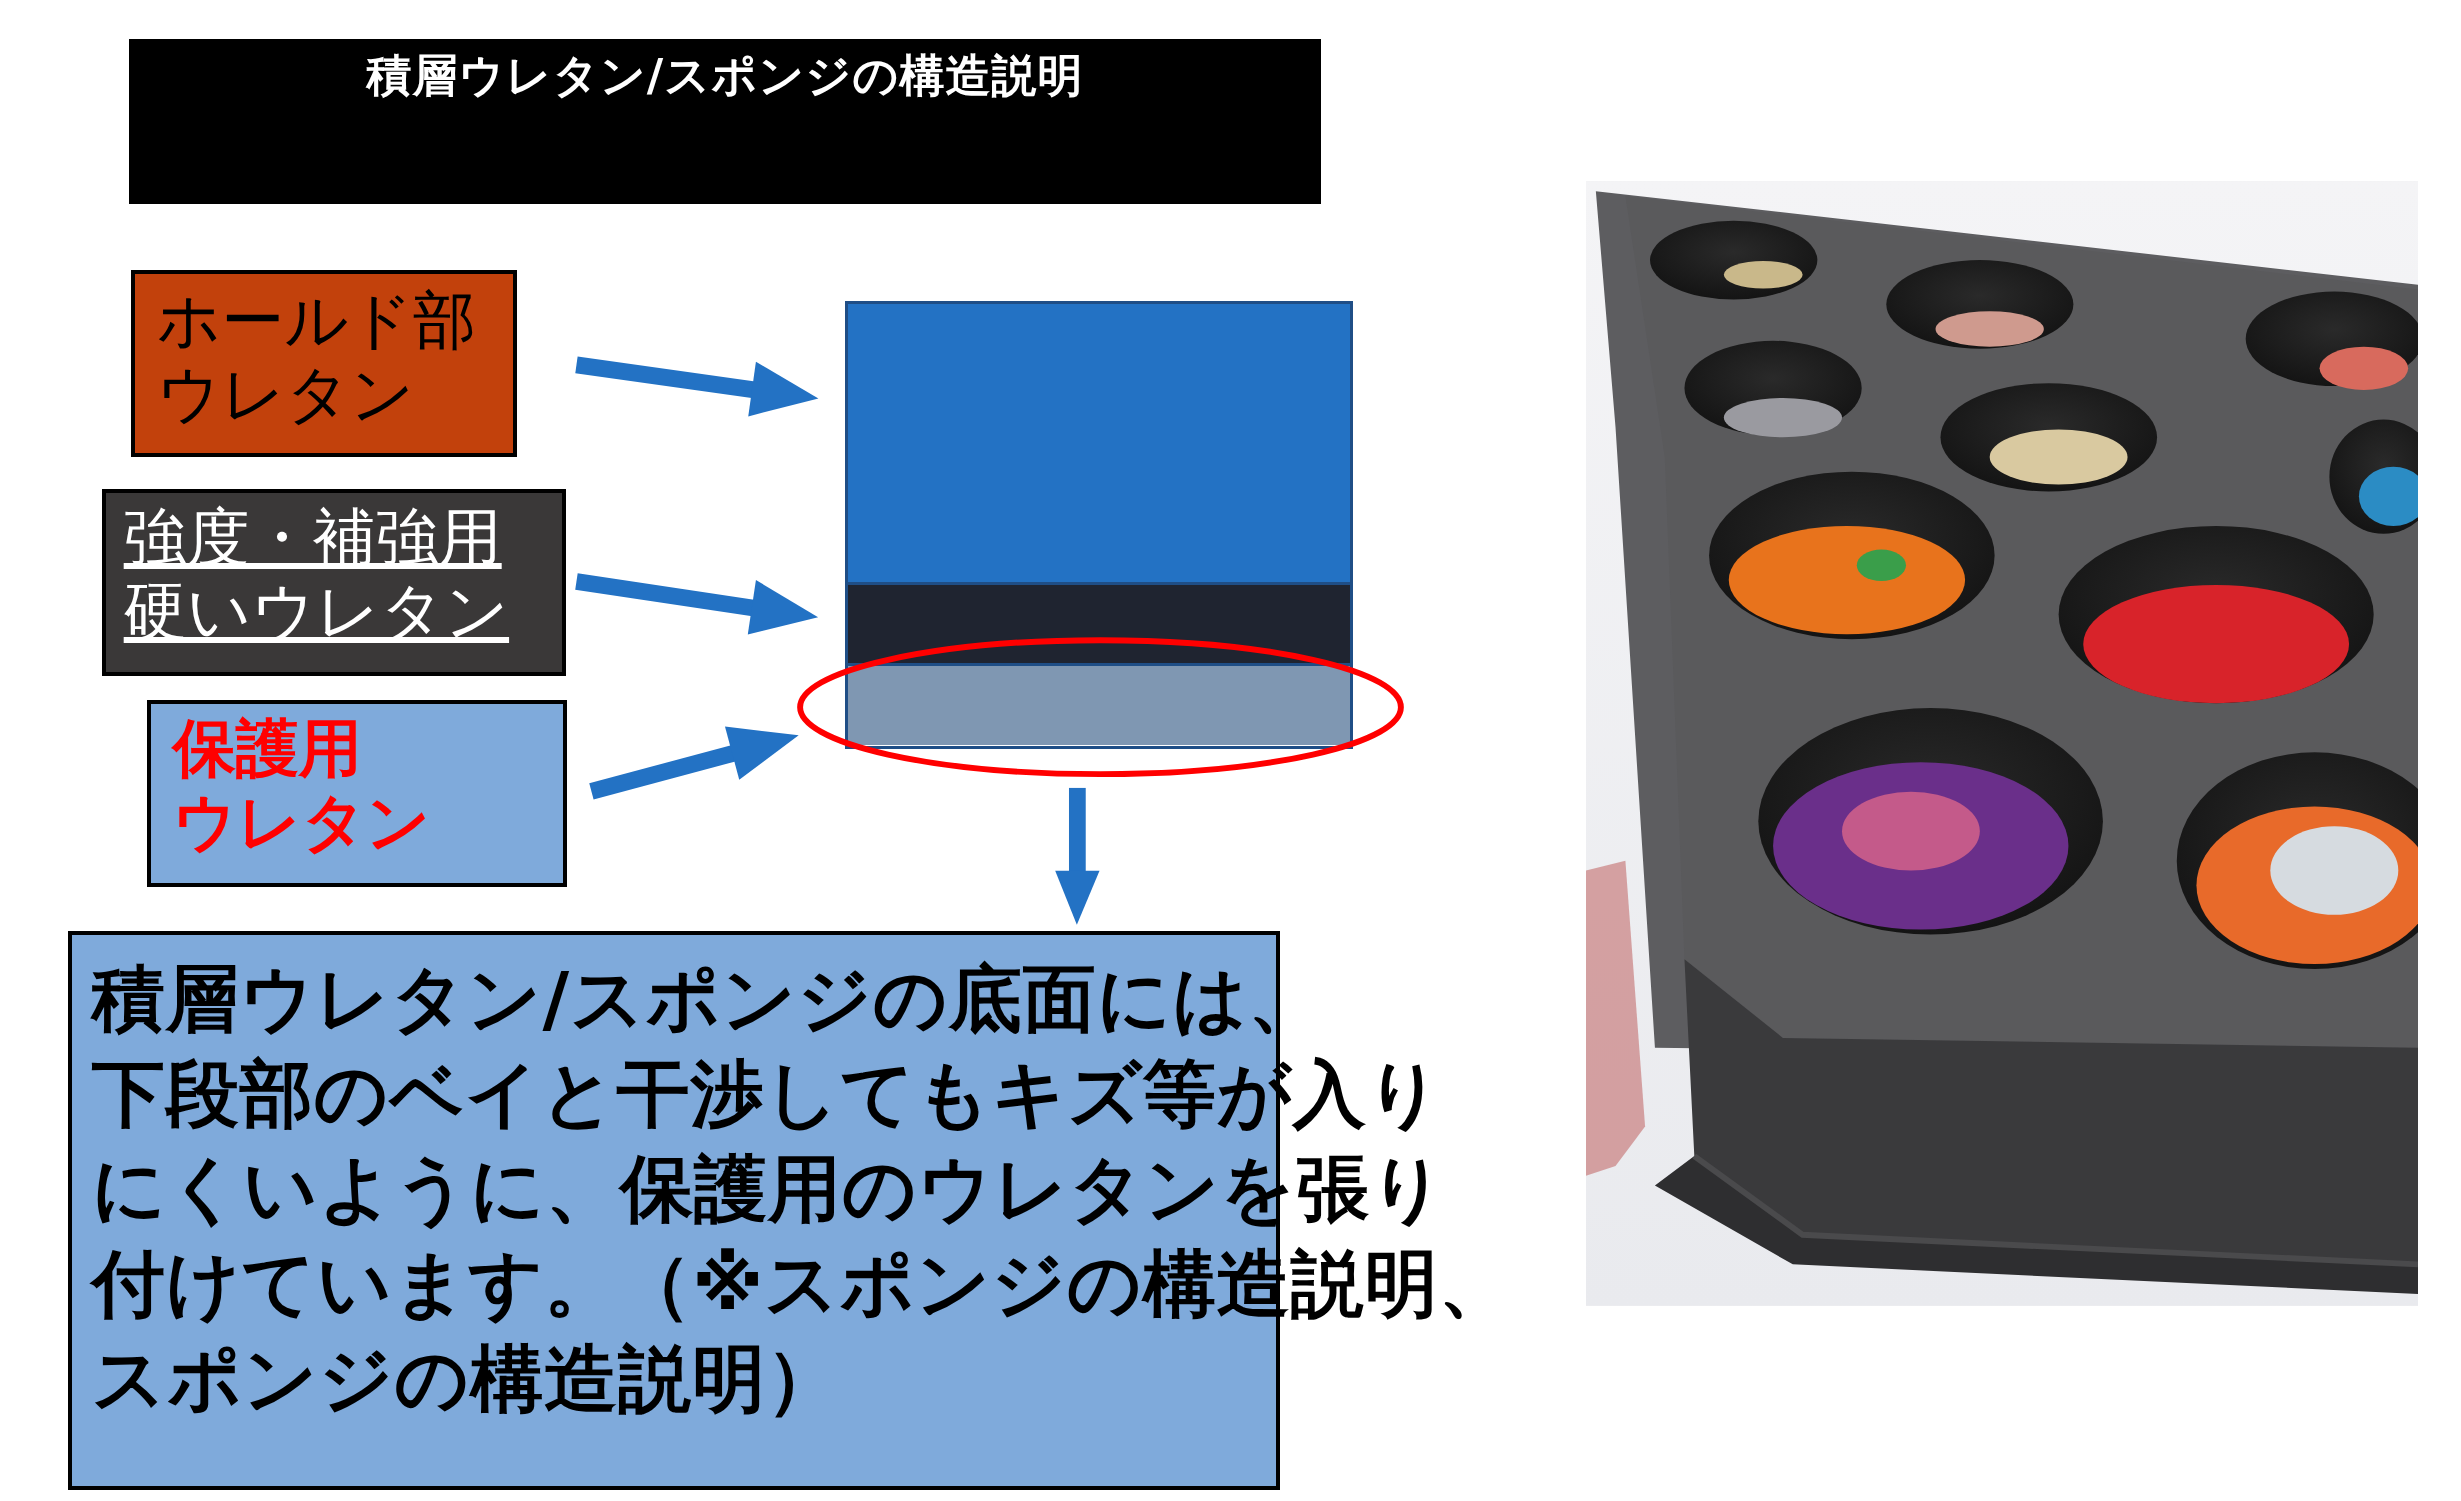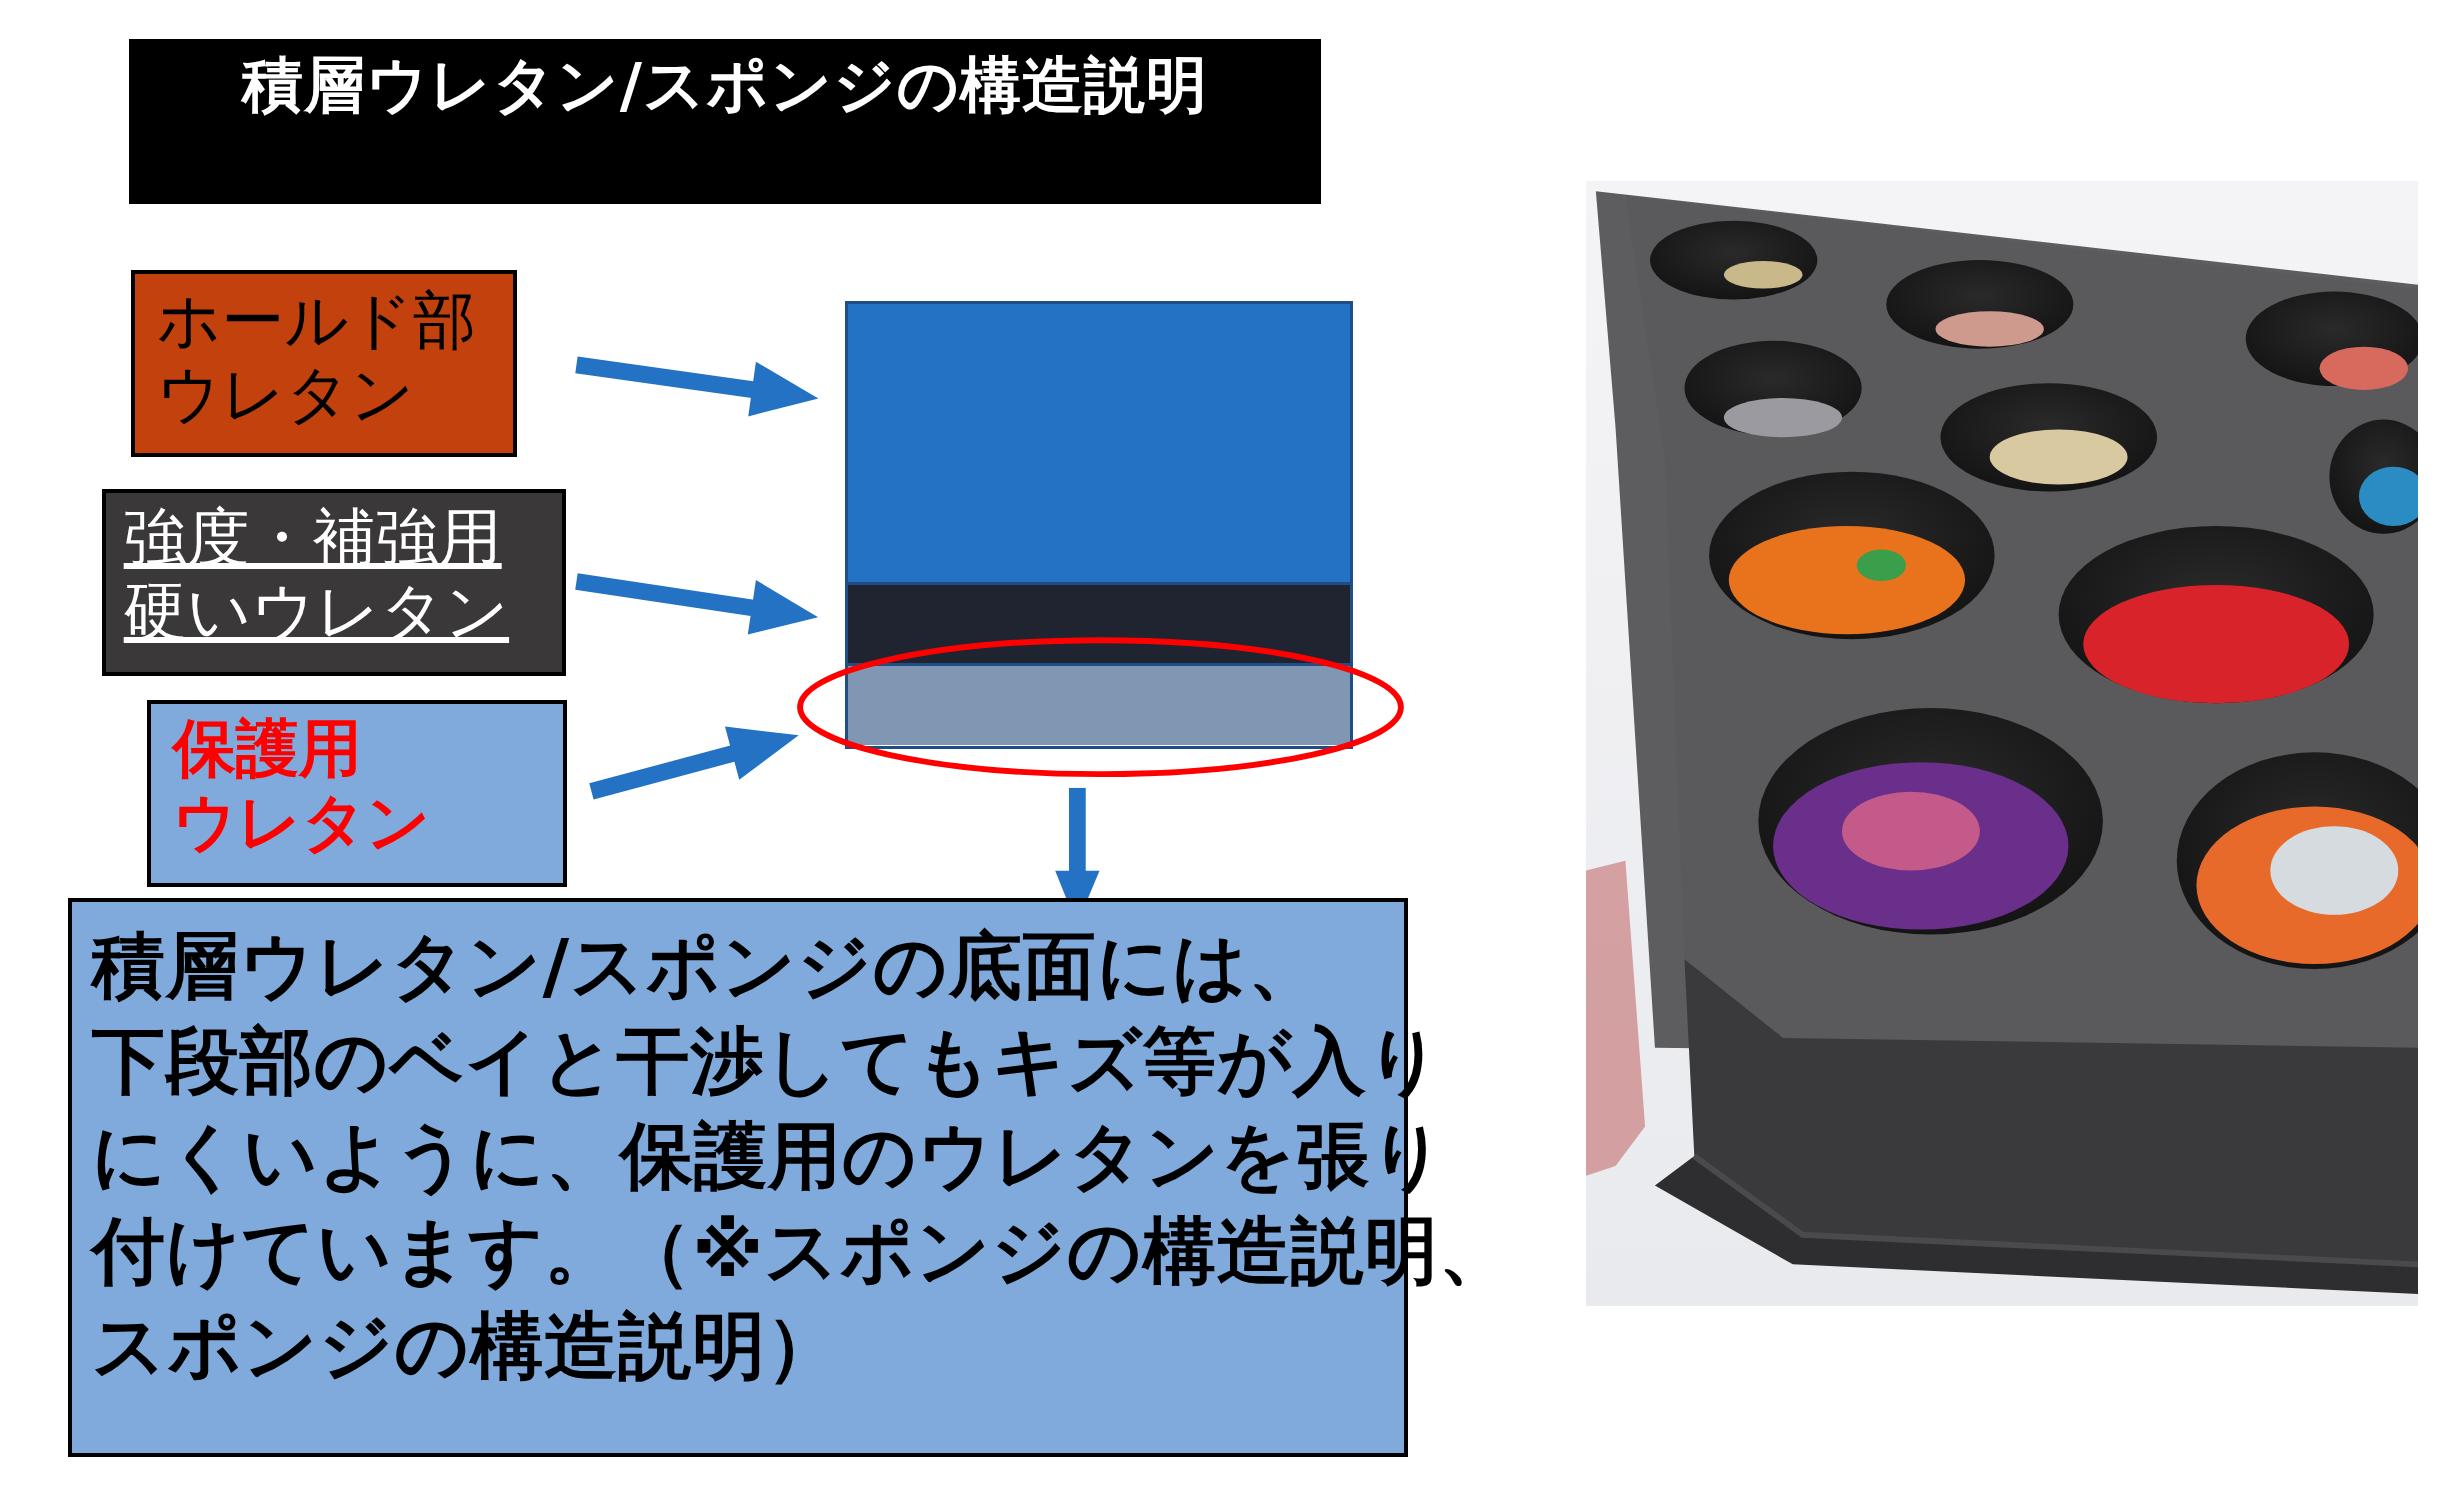--- a/index.html
+++ b/index.html
@@ -3,42 +3,42 @@
 <meta charset="utf-8">
 <style>
   html, body { margin: 0; padding: 0; background: #ffffff; }
   body { width: 2462px; height: 1501px; position: relative; overflow: hidden;
          font-family: "DejaVu Sans", "Liberation Sans", sans-serif; }
   .abs { position: absolute; box-sizing: border-box; }
 
   
   .title-box { left: 129px; top: 39px; width: 1192px; height: 165px; background: #000; }
   .title-text { left: 0; top: 11.8px; width: 100%; text-align: center; color: #fff;
-                font-size: 61px; font-weight: bold; letter-spacing: 1px; line-height: 1.1;
+                font-size: 45px; font-weight: bold; letter-spacing: 1px; line-height: 1.1;
                 position: absolute; }
 
   
   .label { border: 4.9px solid #000; padding: 9.9px 21.7px; line-height: 1.18; }
   .label span { display: block; }
   .label-hold { left: 131px; top: 270px; width: 386px; height: 187px; background: #c2410c;
                 color: #000; font-size: 63px; }
   .label-hard { left: 102px; top: 489px; width: 464px; height: 187px; background: #3a3838;
                 color: #fff; font-size: 63px; padding: 7.9px 17.7px; text-decoration: underline; }
   .label-protect { left: 147px; top: 700px; width: 420px; height: 187px; background: #7faadb;
                    color: #ff0000; font-size: 63px; font-weight: bold; padding: 7.9px 21.7px; }
 
   
   .layer-stack { left: 845px; top: 301px; width: 508px; height: 448px; border: 3.9px solid #1f4e86; }
   .layer { position: absolute; left: 0; width: 100%; box-sizing: border-box; }
   .layer-top { top: 0; height: 281px; background: #2372c4; border-bottom: 3px solid #1f4e86; }
   .layer-mid { top: 281px; height: 81px; background: #1f2430; border-bottom: 3px solid #1f4e86; }
   .layer-bot { top: 362px; height: 79px; background: #7f97b2; }
 
   
-  .desc-box { left: 68px; top: 898px; width: 1340px; height: 559px; background: #7faadb;
+  .desc-box { left: 68px; top: 931px; width: 1212px; height: 559px; background: #7faadb;
               border: 4.9px solid #000; padding: 15.8px 19.7px; }
   .desc-line { display: block; font-size: 73px; font-weight: bold; color: #000; line-height: 95px;
                white-space: nowrap; letter-spacing: 1px; }
 
   
   .photo { left: 1586px; top: 181px; width: 832px; height: 1125px; overflow: hidden; background: #f2f2f3; }
 
   svg { position: absolute; left: 0; top: 0; }
 </style>
 </head>

